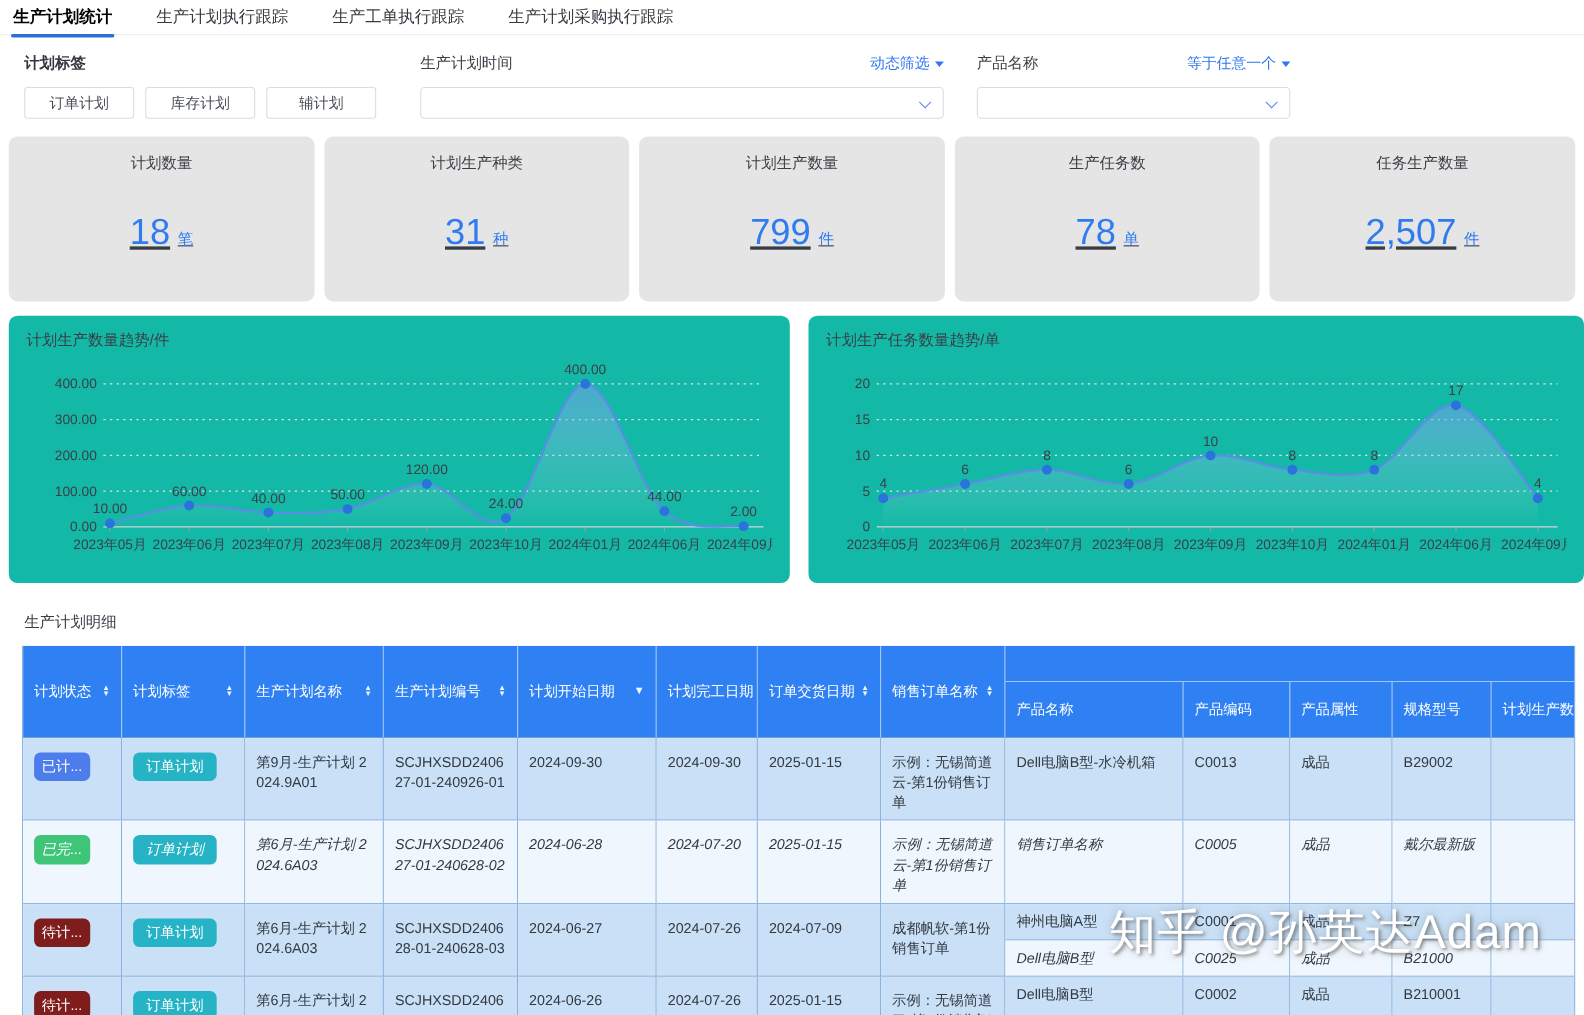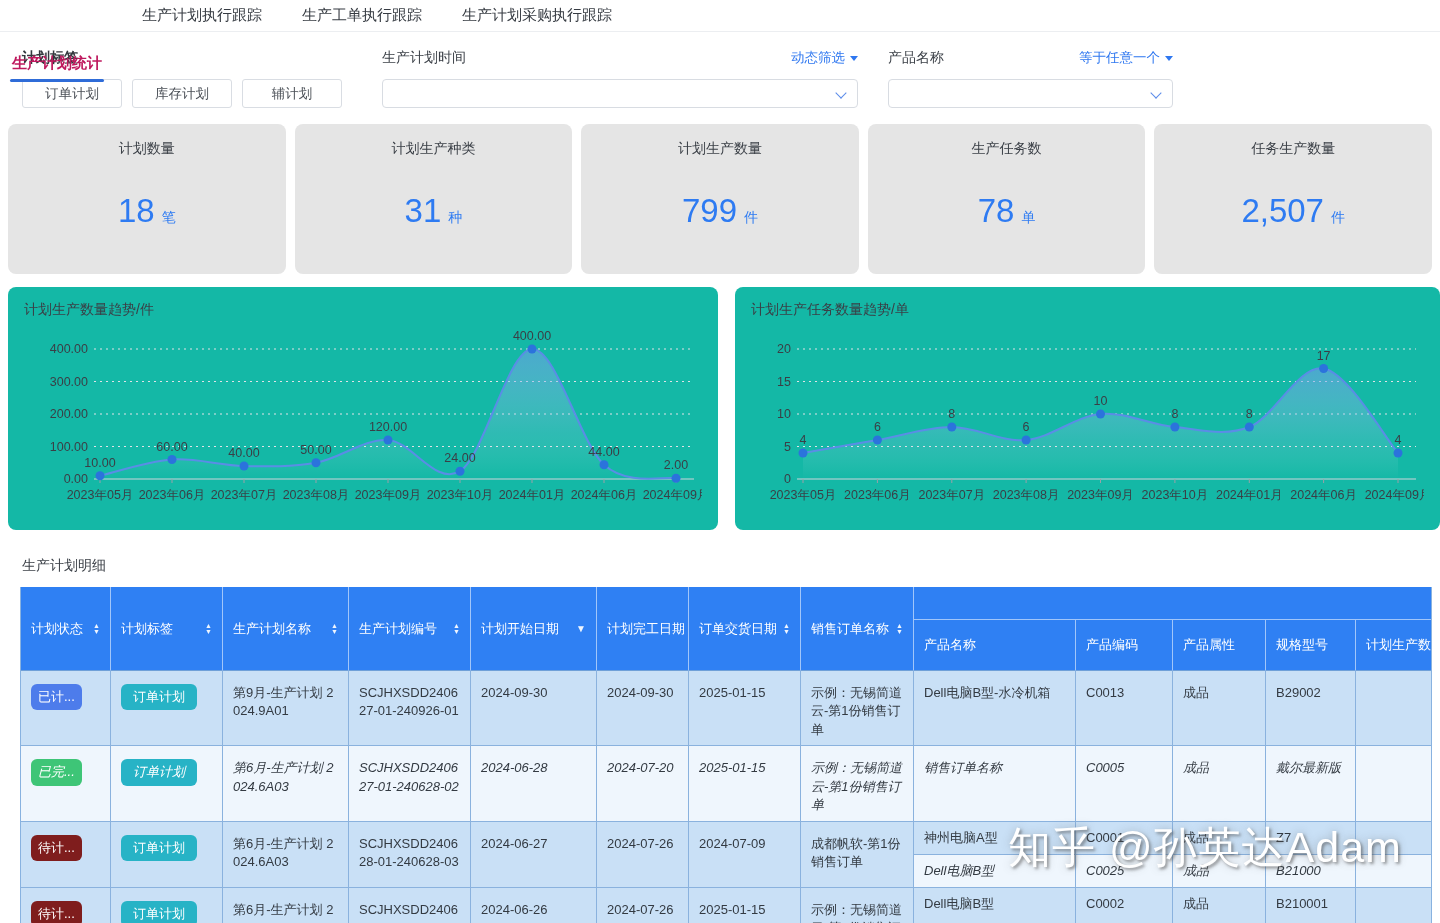--- a/index.html
+++ b/index.html
@@ -3,21 +3,21 @@
 <meta charset="utf-8">
 <style>
   * { box-sizing: border-box; margin: 0; padding: 0; }
   html,body { background:#fff; }
   body { font-family: "Liberation Sans", "DejaVu Sans", sans-serif; color:#383d44; }
   .page { position:relative; width:1440px; height:923px; overflow:hidden; background:#fff; }
 
   
   .tabbar { display:flex; gap:36px; padding:0 10px; border-bottom:1px solid #eceef1; height:32px; align-items:flex-start; }
   .tab { font-size:15px; color:#363b42; padding:6px 2px 8px; cursor:pointer; position:relative; white-space:nowrap; }
-  .tab.active { color:#be185d; font-weight:bold;margin-top:48px; }
+  .tab.active { color:#000000; font-weight:bold; }
   .tab.active::after { content:""; position:absolute; left:0; right:0; bottom:-1px; height:3px; background:#2f6cd8; border-radius:2px; }
 
   
   .filters { display:flex; margin:16px 0 0 22px; }
   .fgroup { display:flex; flex-direction:column; }
   .fgroup .label-line { display:flex; justify-content:space-between; align-items:center; height:20px; margin-bottom:11px; }
   .flabel { font-size:14px; color:#3c4148; }
   .flabel.bold { font-weight:bold; color:#34383e; }
   .flink { font-size:13.5px; color:#2e77f0; cursor:pointer; display:flex; align-items:center; white-space:nowrap; }
   .caret-down { width:0; height:0; border-left:4.5px solid transparent; border-right:4.5px solid transparent; border-top:5.5px solid #2e77f0; display:inline-block; margin-left:5px; }
@@ -26,21 +26,21 @@
   .select { position:relative; height:29px; background:#fff; border:1px solid #d8dce2; border-radius:4px; cursor:pointer; }
   .select .chev { position:absolute; right:12px; top:9px; width:8px; height:8px; border-right:1.6px solid #5b8bea; border-bottom:1.6px solid #5b8bea; transform:rotate(45deg); }
   .g1 { width:330px; }
   .g2 { width:476px; margin-left:30px; }
   .g3 { width:285px; margin-left:30px; }
 
   
   .stats { display:flex; gap:9px; margin:16px 8px 0; }
   .stat-card { flex:1; height:150px; background:#e5e5e5; border-radius:8px; text-align:center; padding-top:16px; }
   .stat-title { font-size:14px; color:#3a3f46; }
-  .stat-value-line { margin-top:34px; display:flex; justify-content:center; align-items:baseline; }
+  .stat-value-line { margin-top:34px; display:flex; justify-content:center; align-items:baseline;text-decoration:underline; }
   .stat-value { font-size:33px; color:#2e7bf2; }
   .stat-unit { font-size:14px; color:#2e7bf2; margin-left:7px; }
 
   
   .charts { display:flex; gap:17px; margin:13px 0 0 8px; }
   .chart-card { height:243px; background:#14b8a6; border-radius:8px; padding:14px 16px 10px; }
   .chart-card.left { width:710px; }
   .chart-card.right { width:705px; }
   .chart-title { font-size:14px; color:#3a3f46; margin-bottom:2px; }
   .chart-box svg { display:block; }

